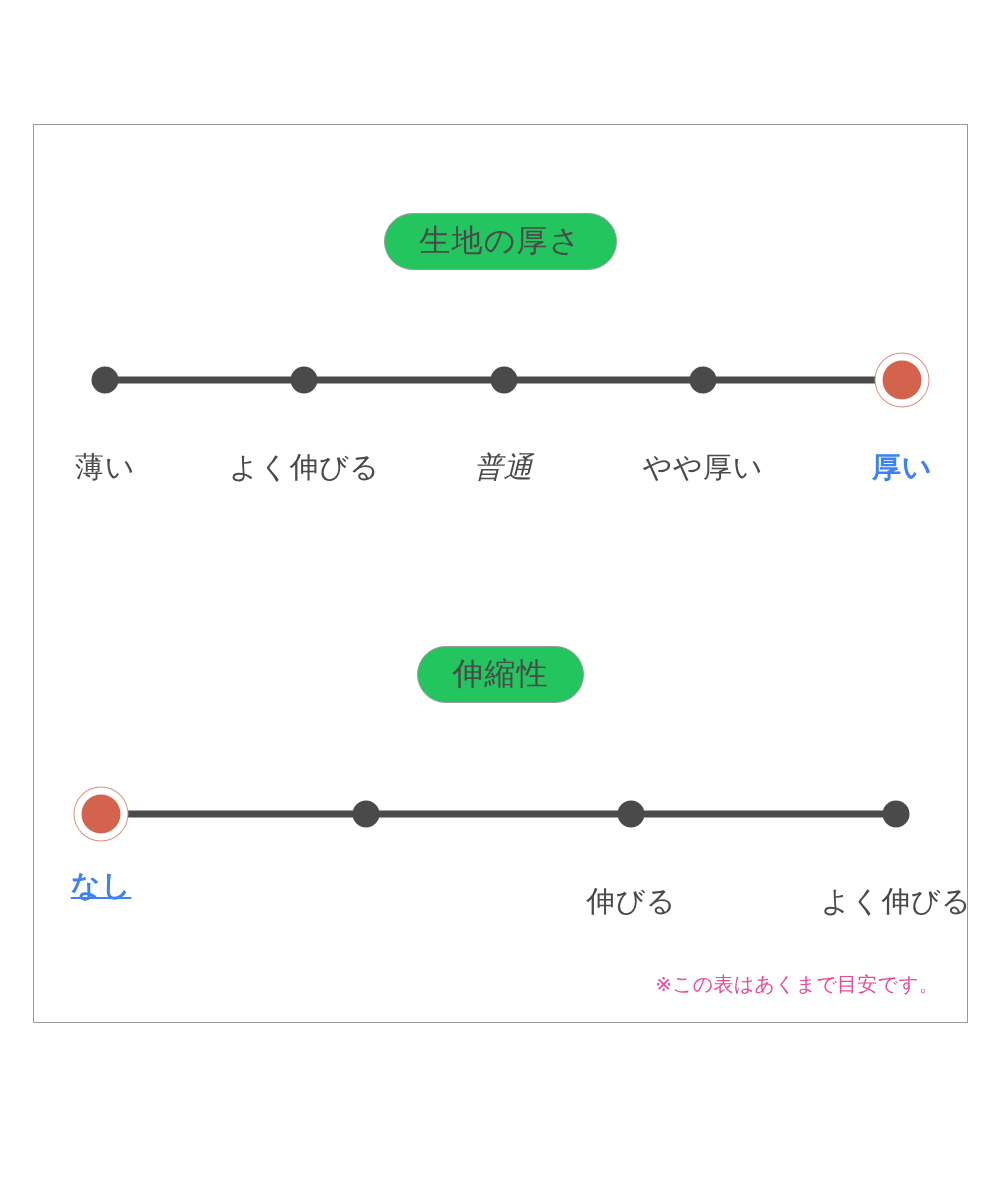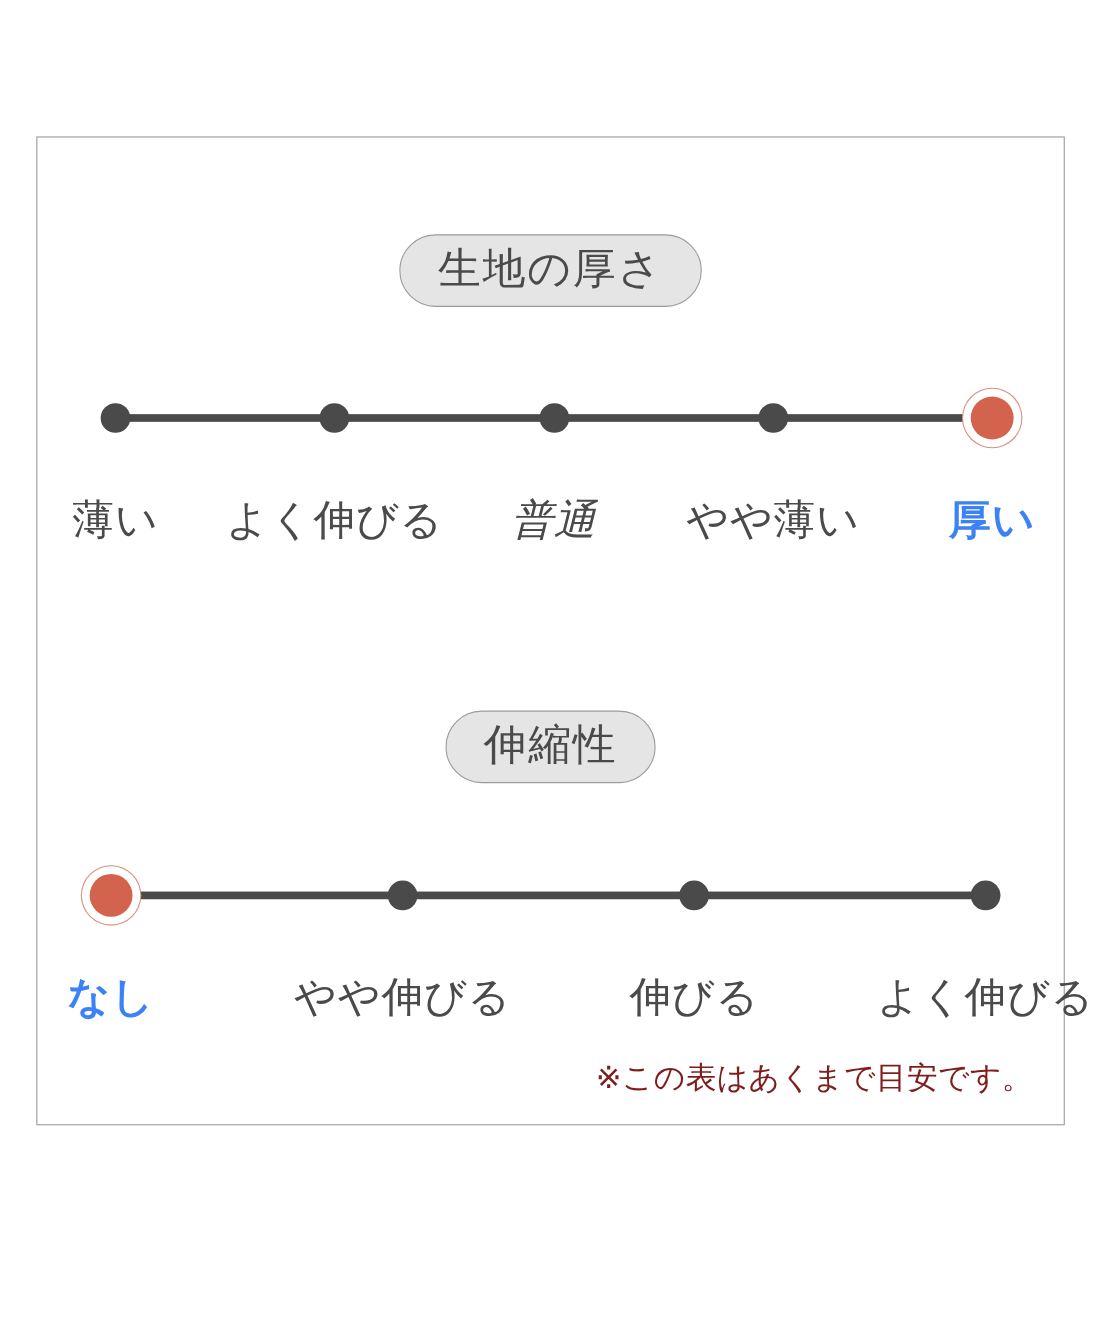--- a/index.html
+++ b/index.html
@@ -32,25 +32,25 @@
     left: 0;
     width: 100%;
     display: flex;
     justify-content: center;
   }
   .section-pill {
     box-sizing: border-box;
     border: 1.5px solid #9b9b9b;
     border-radius: 999px;
     padding: 9px 34px 11px 34px;
-    font-size: 39px;
+    font-size: 31px;
     line-height: 1.12;
     letter-spacing: 0.04em;
     color: #4a4a4a;
-    background: #e5e5e5;
+    background: #22c55e;
     white-space: nowrap;
     font-family: "DejaVu Sans", "Liberation Sans", sans-serif;
   }
 
   
   .scale {
     position: absolute;
     left: 0;
     width: 100%;
     height: 140px;
@@ -76,37 +76,37 @@
   .node.selected .dot {
     width: 39px;
     height: 39px;
     background: #d4634e;
     box-shadow: 0 0 0 7px #ffffff, 0 0 0 8px #d89080;
   }
 
   .tick-label {
     position: absolute;
     transform: translateX(-50%);
-    font-size: 38px;
+    font-size: 29px;
     line-height: 1;
     color: #4a4a4a;
     white-space: nowrap;
     letter-spacing: 0.02em;
     font-family: "DejaVu Sans", "Liberation Sans", sans-serif;
   }
   .tick-label.is-selected {
     font-weight: bold;
     color: #3b82f6;
   }
 
   .footnote {
     position: absolute;
-    font-size: 28px;
+    font-size: 20px;
     line-height: 1;
-    color: #7f1d1d;
+    color: #ec4899;
     white-space: nowrap;
     letter-spacing: 0.01em;
     font-family: "DejaVu Sans", "Liberation Sans", sans-serif;
   }
 </style>
 </head>
 <body>
 
 <div id="spec-panel">
 
@@ -124,41 +124,40 @@
         <div class="dot"></div>
       </div>
       <div class="tick-label" style="left: 270.25px; top: 73px;">よく伸びる</div>
       <div class="node" style="left: 469.5px; top: 0px;">
         <div class="dot"></div>
       </div>
       <div class="tick-label" style="left: 469.5px; top: 73px; font-style: italic;">普通</div>
       <div class="node" style="left: 668.75px; top: 0px;">
         <div class="dot"></div>
       </div>
-      <div class="tick-label" style="left: 668.75px; top: 73px;">やや薄い</div>
+      <div class="tick-label" style="left: 668.75px; top: 73px;">やや厚い</div>
       <div class="node selected" style="left: 868px; top: 0px;">
         <div class="dot"></div>
       </div>
       <div class="tick-label is-selected" style="left: 868px; top: 73px;">厚い</div>
     </div>
 
   <div class="section-pill-wrap" style="top:521px;justify-content:center;">
     <div class="section-pill">伸縮性</div>
   </div>
 
   <div class="scale" id="scale-stretch" style="top:689px;">
       <div class="track" style="left: 67px; width: 795px;"></div>
       <div class="node selected" style="left: 67px; top: 0px;">
         <div class="dot"></div>
       </div>
-      <div class="tick-label is-selected" style="left: 67px; top: 73px;">なし</div>
+      <div class="tick-label is-selected" style="left: 67px; top: 57px; text-decoration: underline;">なし</div>
       <div class="node" style="left: 332px; top: 0px;">
         <div class="dot"></div>
       </div>
-      <div class="tick-label" style="left: 332px; top: 73px;">やや伸びる</div>
       <div class="node" style="left: 597px; top: 0px;">
         <div class="dot"></div>
       </div>
       <div class="tick-label" style="left: 597px; top: 73px;">伸びる</div>
       <div class="node" style="left: 862px; top: 0px;">
         <div class="dot"></div>
       </div>
       <div class="tick-label" style="left: 862px; top: 73px; text-align: right;">よく伸びる</div>
     </div>
 

